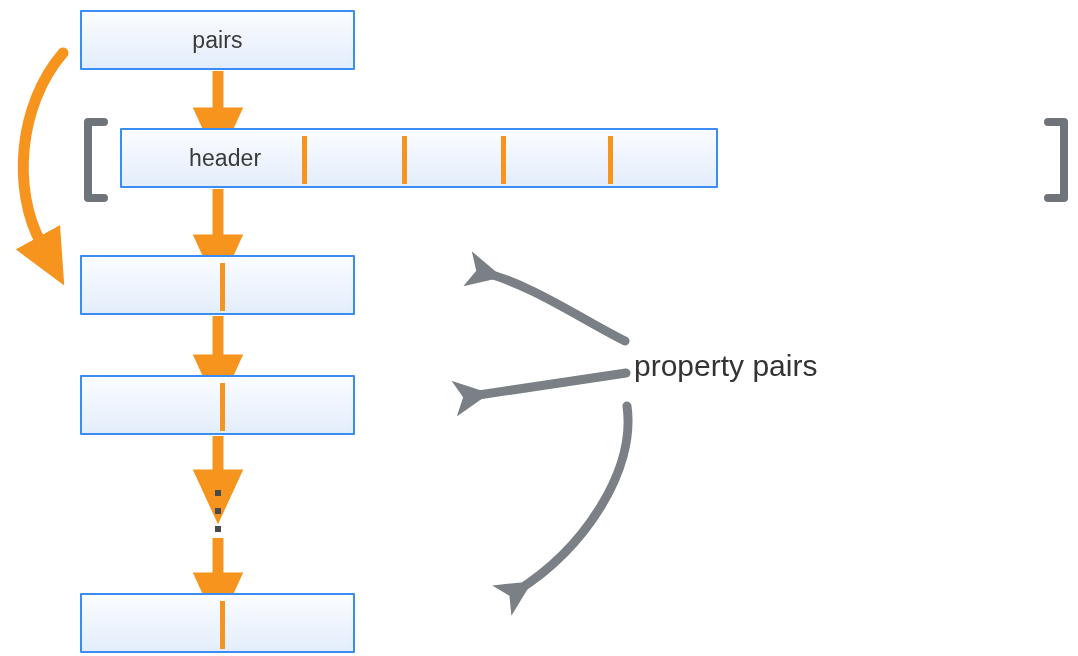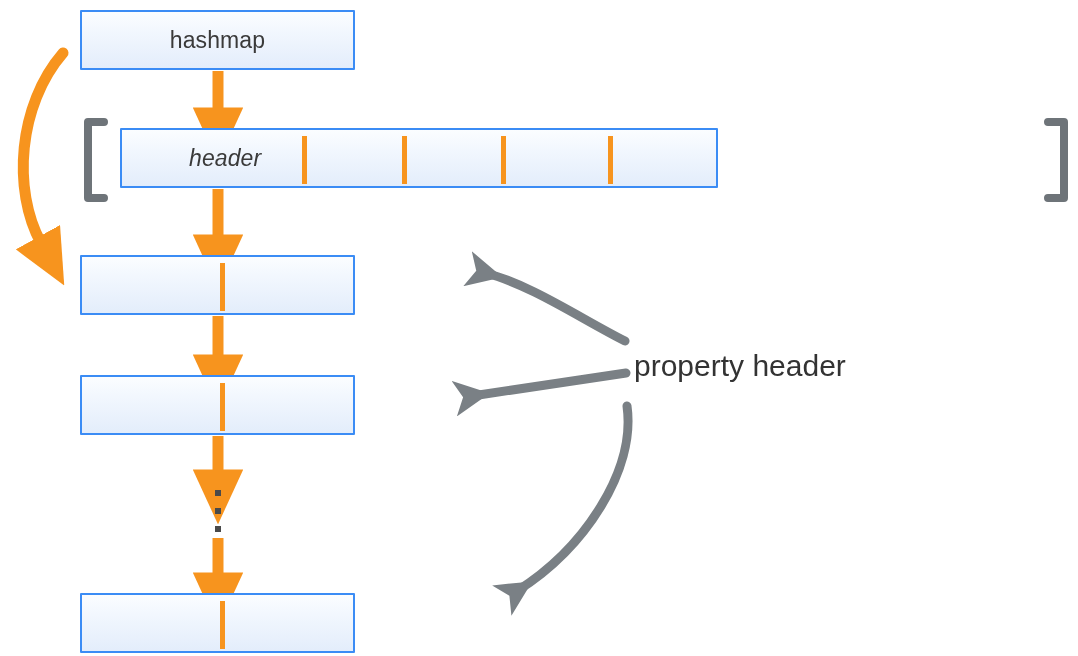--- a/index.html
+++ b/index.html
@@ -40,21 +40,20 @@
     z-index: 3;
   }
   
   #box-object {
     left: 80px; top: 10px; width: 275px; height: 60px;
   }
   
   #box-header {
     left: 120px; top: 128px; width: 598px; height: 60px;
     justify-content: flex-start;
-    font-style: italic;
   }
   #box-header .box-label {
     margin-left: 67px;
   }
   
   .pair-box {
     left: 80px; width: 275px; height: 60px;
   }
   #box-pair-1 { top: 255px; }
   #box-pair-2 { top: 375px; }
@@ -142,36 +141,36 @@
     </g>
 
     <g fill="none" stroke="#7a8085" stroke-width="9" stroke-linecap="round">
       <path d="M 625,341 C 583,320 530,284 485,273" marker-end="url(#gray-head)"></path>
       <path d="M 626,373 L 472,396" marker-end="url(#gray-head)"></path>
       <path d="M 627,406 C 636,470 585,548 517,591" marker-end="url(#gray-head)"></path>
     </g>
   </svg>
 
   <div class="box" id="box-object">
-    <span class="box-label">hashmap</span>
+    <span class="box-label">pairs</span>
   </div>
 
   <div class="box" id="box-header">
     <span class="box-label">header</span>
     <span class="tick" style="left:180px"></span>
     <span class="tick" style="left:280px"></span>
     <span class="tick" style="left:379px"></span>
     <span class="tick" style="left:486px"></span>
   </div>
 
   <div class="box pair-box" id="box-pair-1">
     <span class="pair-divider"></span>
   </div>
   <div class="box pair-box" id="box-pair-2">
     <span class="pair-divider"></span>
   </div>
   <div class="box pair-box" id="box-pair-3">
     <span class="pair-divider"></span>
   </div>
 
-  <div class="caption" id="caption-pairs">property header</div>
+  <div class="caption" id="caption-pairs">property pairs</div>
 
 </div>
 
 </body></html>

